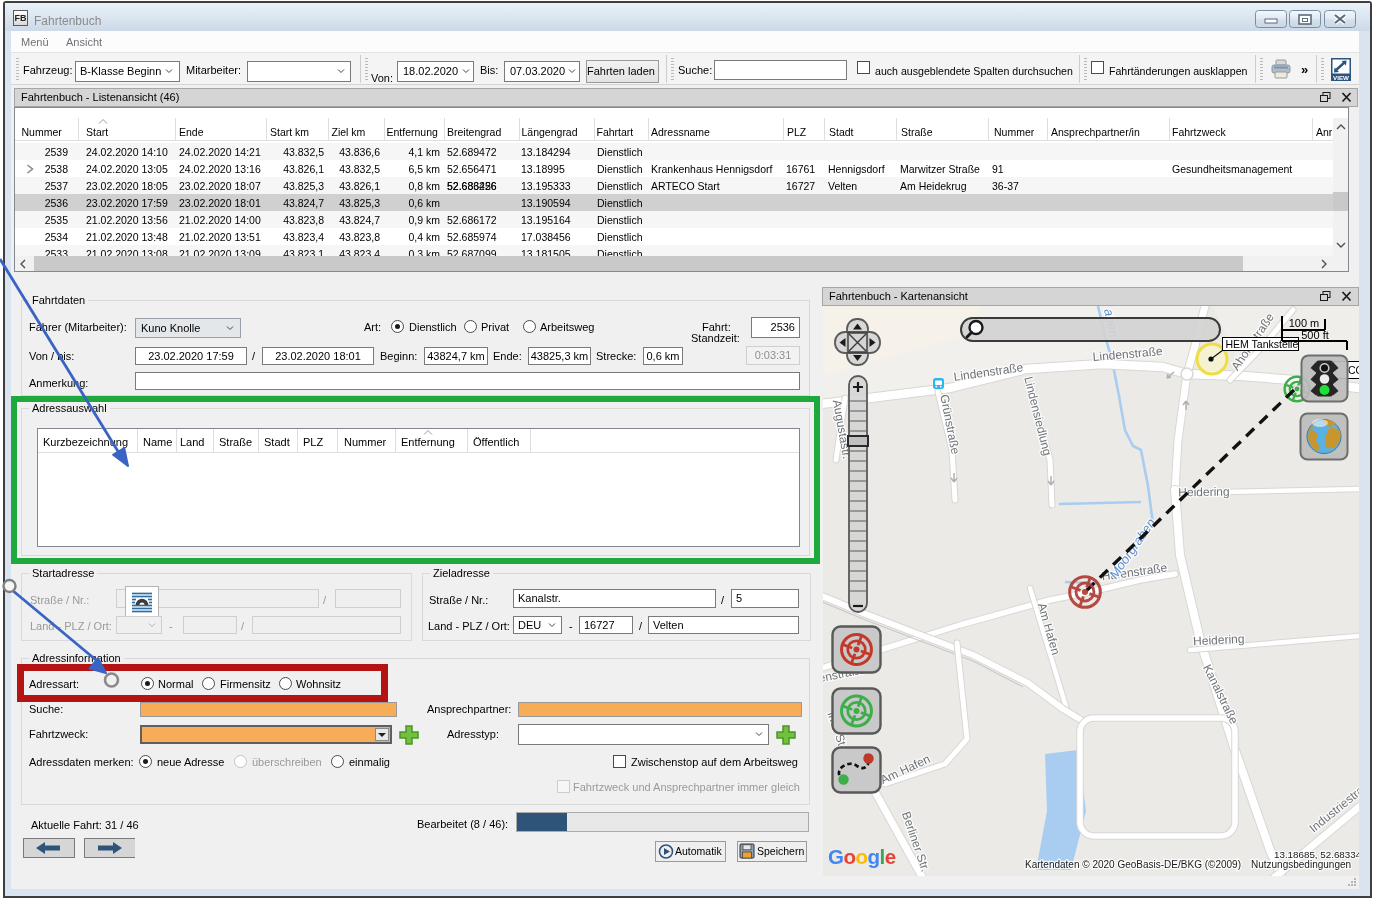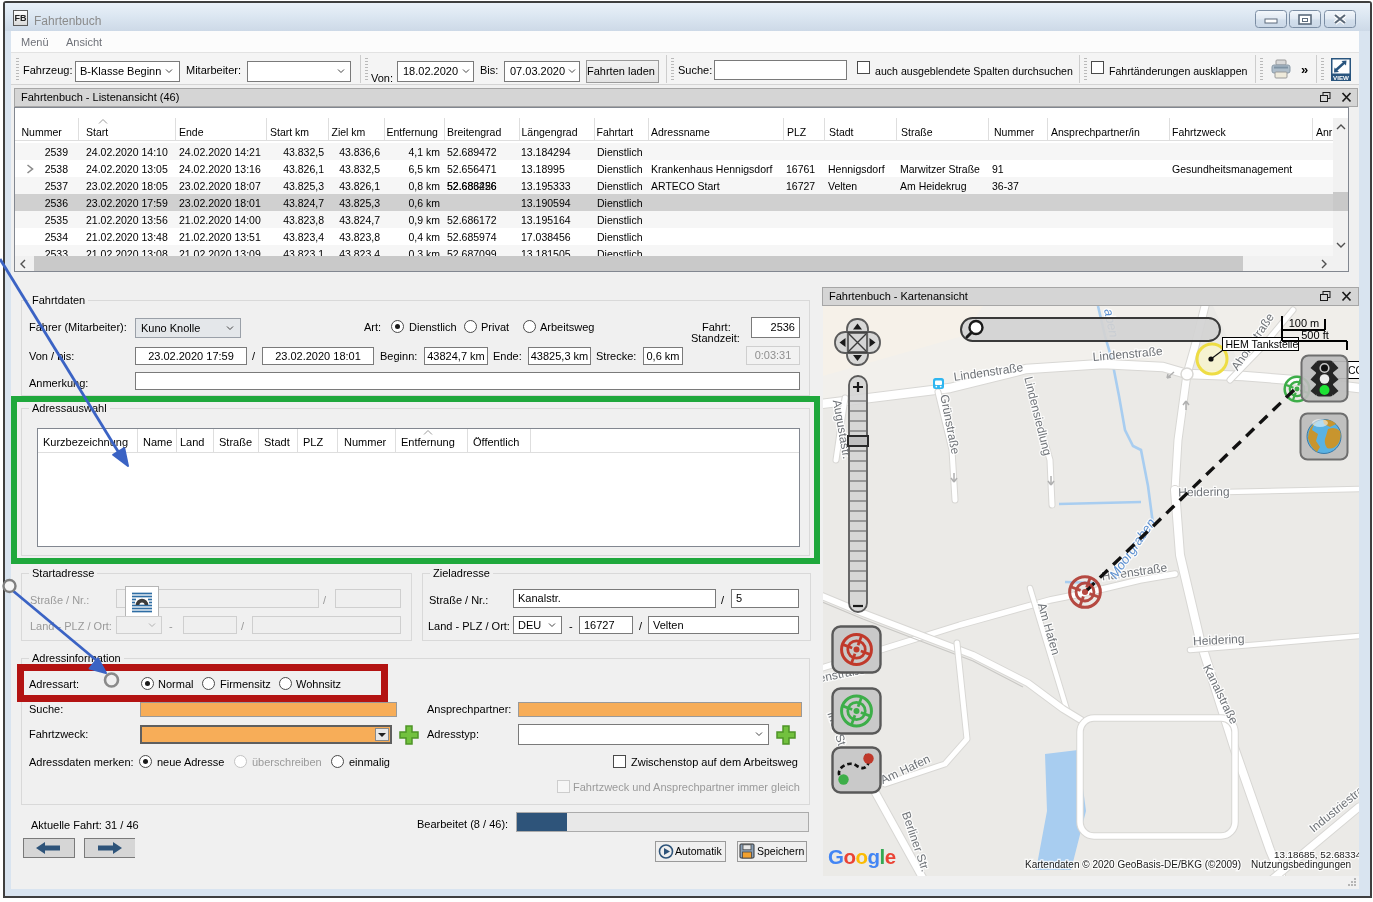--- a/index.html
+++ b/index.html
@@ -392,21 +392,21 @@
 <div class="abs" style="left:518px;top:702px;width:284px;height:15px;background:#f7ad58;border:1px solid #9a9a9a"></div>
 <div class="lbl" style="left:29px;top:728px">Fahrtzweck:</div>
 <div class="abs" style="left:140px;top:725px;width:252px;height:19px;background:#f7ad58;border:2px solid #5f5f5f"></div>
 <div class="abs" style="left:375px;top:728px;width:14px;height:13px;background:#e8e8e8;border:1px solid #8a8a8a"></div>
 <svg class="abs" style="left:378px;top:733px" width="8" height="4" viewBox="0 0 8 4">
       <path d="M0 0 L8 0 L4 4 Z" fill="#202020"></path>
     </svg>
 <svg class="abs" style="left:398px;top:724px" width="22" height="22" viewBox="0 0 22 22">
 <path d="M8 2 H14 V8 H20 V14 H14 V20 H8 V14 H2 V8 H8 Z" fill="#72c13e" stroke="#4e9427" stroke-width="1.5"></path>
     </svg>
-<div class="lbl" style="left:427px;top:728px">Adresstyp:</div>
+<div class="lbl" style="left:447px;top:728px">Adresstyp:</div>
 <div class="inp" style="left:518px;top:724px;width:251px;height:21px"></div>
 <svg class="chev" style="left:755px;top:732px" viewBox="0 0 8 5">
       <path d="M1 0.5 L4 3.5 L7 0.5" stroke="#444" fill="none"></path>
     </svg>
 <svg class="abs" style="left:775px;top:724px" width="22" height="22" viewBox="0 0 22 22">
 <path d="M8 2 H14 V8 H20 V14 H14 V20 H8 V14 H2 V8 H8 Z" fill="#72c13e" stroke="#4e9427" stroke-width="1.5"></path>
     </svg>
 <div class="lbl" style="left:29px;top:756px">Adressdaten merken:</div>
 <div class="radio on" style="left:139px;top:755px"></div>
     <div class="lbl" style="left:157px;top:756px">neue Adresse</div>

